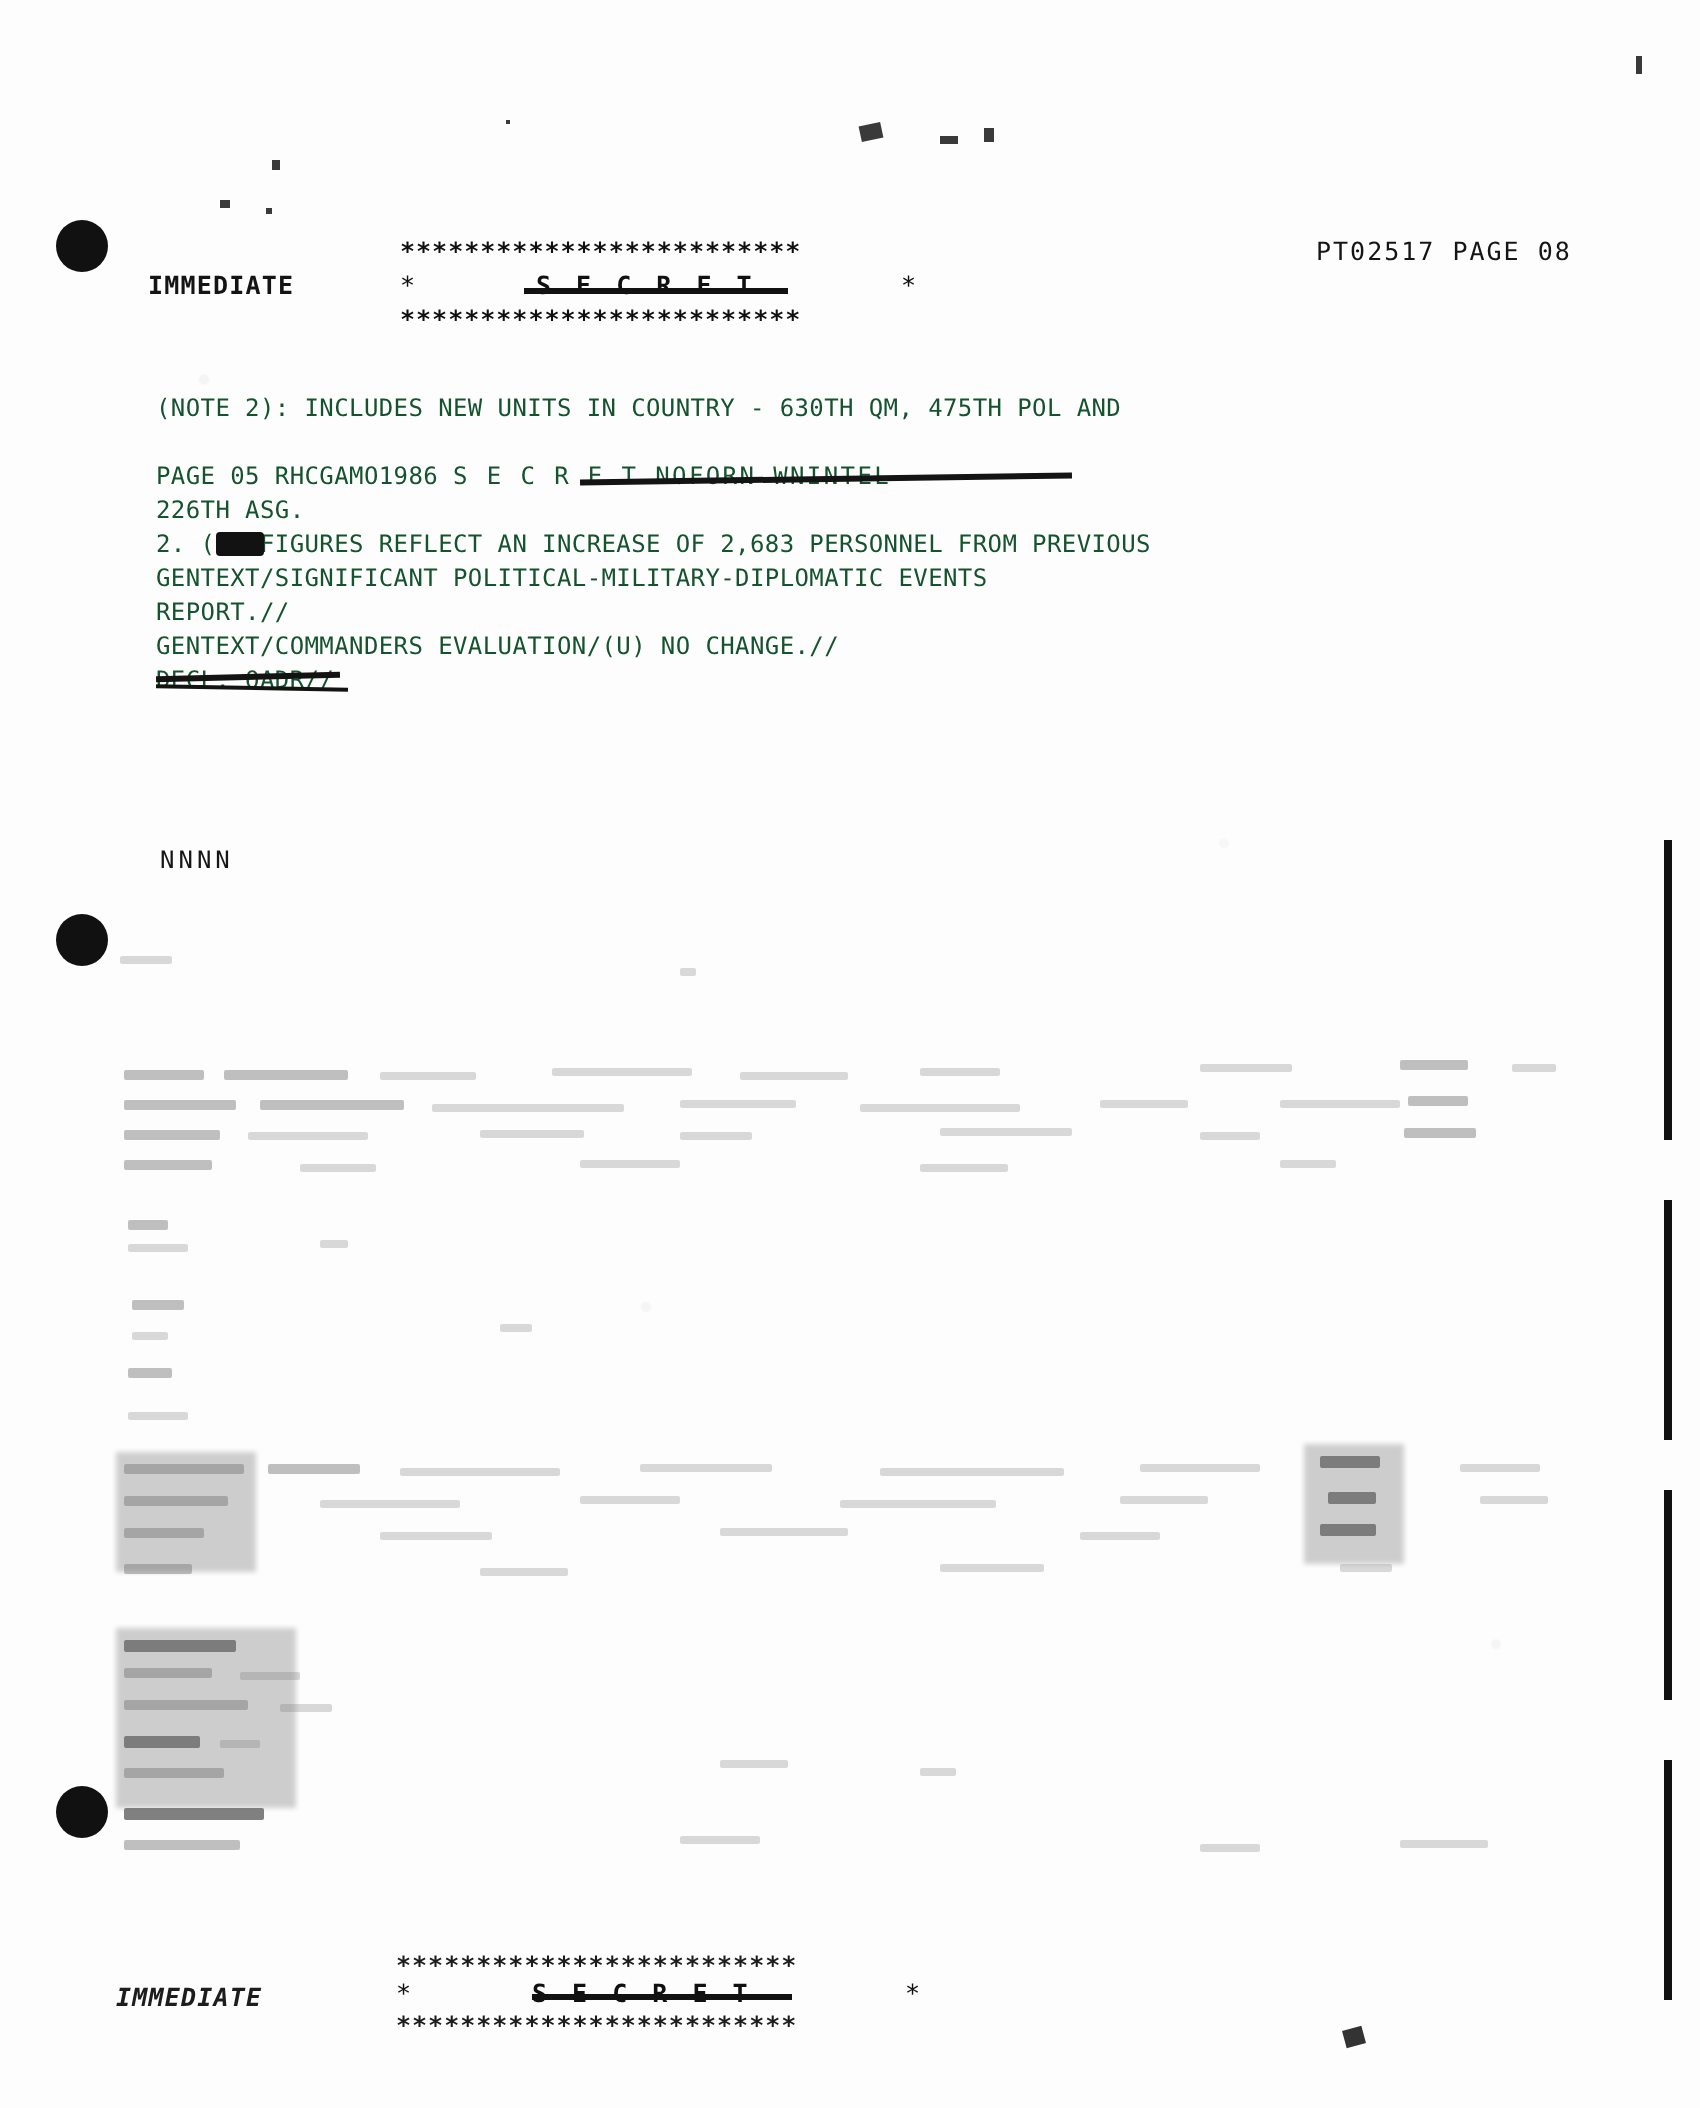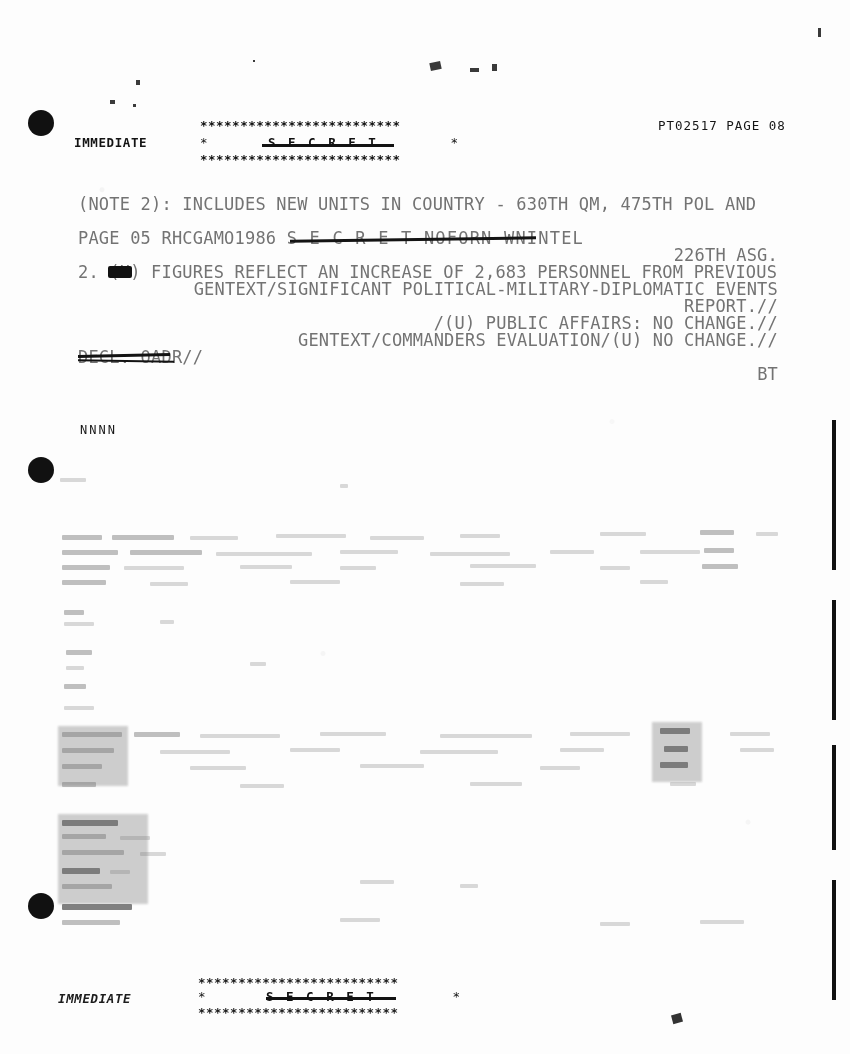--- a/index.html
+++ b/index.html
@@ -132,27 +132,27 @@
     color: #151515;
     white-space: nowrap;
   }
 
   
   .body-block {
     position: absolute;
     left: 78px;
     top: 196px;
     width: 700px;
-    font-size: 17px;
+    font-size: 12px;
     line-height: 17px;
-    color: #737373;
+    color: #14532d;
     letter-spacing: 0.2px;
   }
   .note-line { margin-bottom: 17px; white-space: nowrap; }
-  .tight { white-space: nowrap; text-align: right; }
+  .tight { white-space: nowrap; }
 
   .page05-row {
     position: relative;
     white-space: nowrap;
     height: 17px;
   }
   .page05-row .redacted-class {
     letter-spacing: 1.2px;
   }
   .page05-row .rstrike {
@@ -308,30 +308,28 @@
 
     <div class="tight">226TH ASG.</div>
 
     <div class="redline-wrap">
       <span>2.   (U) FIGURES REFLECT AN INCREASE OF 2,683 PERSONNEL FROM PREVIOUS</span>
       <span class="blackout"></span>
     </div>
 
     <div class="tight">GENTEXT/SIGNIFICANT POLITICAL-MILITARY-DIPLOMATIC EVENTS</div>
     <div class="tight">REPORT.//</div>
-    <div class="tight">/(U) PUBLIC AFFAIRS: NO CHANGE.//</div>
     <div class="tight">GENTEXT/COMMANDERS EVALUATION/(U) NO CHANGE.//</div>
 
     <div class="declas-row">
       <span>DECL: OADR//</span>
       <span class="dstrike-1"></span>
       <span class="dstrike-2"></span>
     </div>
 
-    <div class="tight">BT</div>
   </div>
 
   <div class="nnnn">NNNN</div>
 
   <div class="ghost-zone">
 
     <div class="ghost-line faint" style="left:20px; top:8px;  width:26px; height:4px;"></div>
     <div class="ghost-line faint" style="left:300px;top:14px; width:8px;  height:4px;"></div>
 
     <div class="ghost-line" style="left:22px; top:65px; width:40px; height:5px;"></div>

